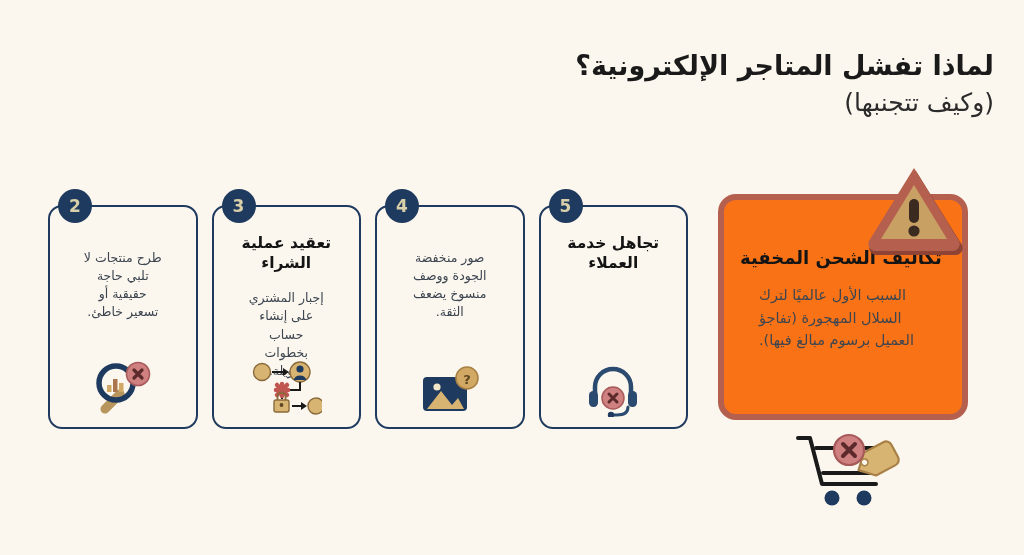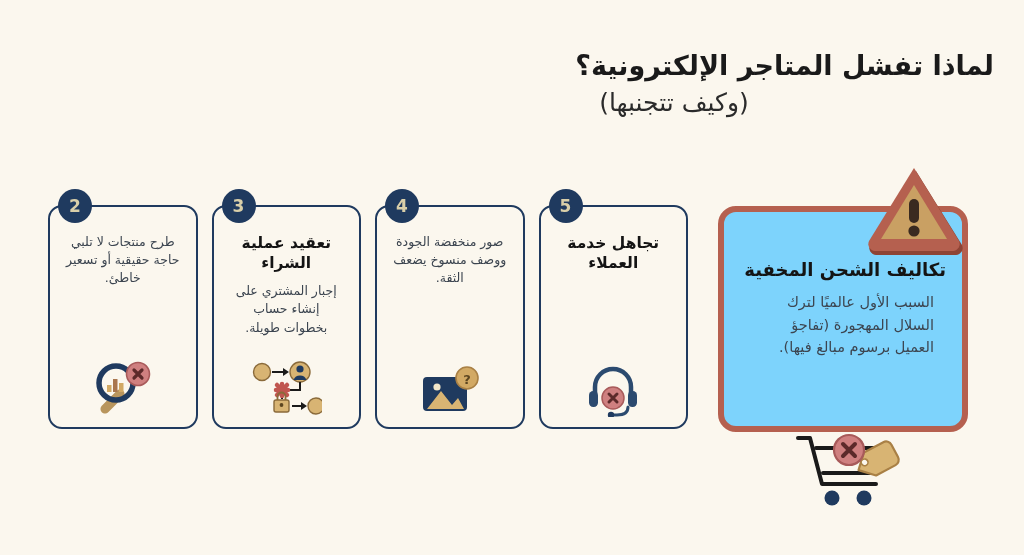--- a/index.html
+++ b/index.html
@@ -32,21 +32,20 @@
     line-height: 1.35;
     white-space: nowrap;
   }
   #page-subtitle {
     font-size: 25px;
     font-weight: normal;
     color: #2b2b2b;
     line-height: 1.35;
     margin-top: 2px;
     white-space: nowrap;
-    text-align: center;
   }
 
   
   #cards-strip {
     position: absolute;
     top: 205px;
     left: 48px;
     width: 640px;
     height: 230px;
     display: flex;
@@ -91,62 +90,62 @@
     line-height: 1.3;
     margin: 0 0 9px 0;
     padding: 0 4px;
   }
 
   .card-body {
     font-size: 12.5px;
     font-weight: normal;
     color: #3c4550;
     line-height: 1.45;
-    margin: 0;
+    margin: 16px;
     padding: 0 6px;
   }
 
   .card-icon {
     position: absolute;
     bottom: 10px;
     left: 0;
     right: 0;
     display: flex;
     align-items: flex-end;
     justify-content: center;
     height: 62px;
   }
 
   
   #highlight-card {
     position: absolute;
-    top: 206px;
+    top: 194px;
     left: 718px;
     width: 250px;
     height: 226px;
     box-sizing: border-box;
     border: 6px solid #b5604f;
     border-radius: 18px;
-    background: #7dd3fc;
+    background: #f97316;
     direction: rtl;
-    text-align: right;
+    text-align: left;
     padding: 46px 16px 12px 16px;
   }
   #highlight-title {
     font-size: 18px;
     font-weight: bold;
     color: #141414;
     line-height: 1.3;
     margin: 0 0 10px 0;
   }
   #highlight-body {
     font-size: 14.5px;
     color: #3c4550;
     line-height: 1.55;
-    margin: 8px;
+    margin: 15px;
     padding: 0 4px;
   }
 
   #warning-icon {
     position: absolute;
     top: 163px;
     left: 862px;
     width: 108px;
     height: 92px;
     z-index: 5;

